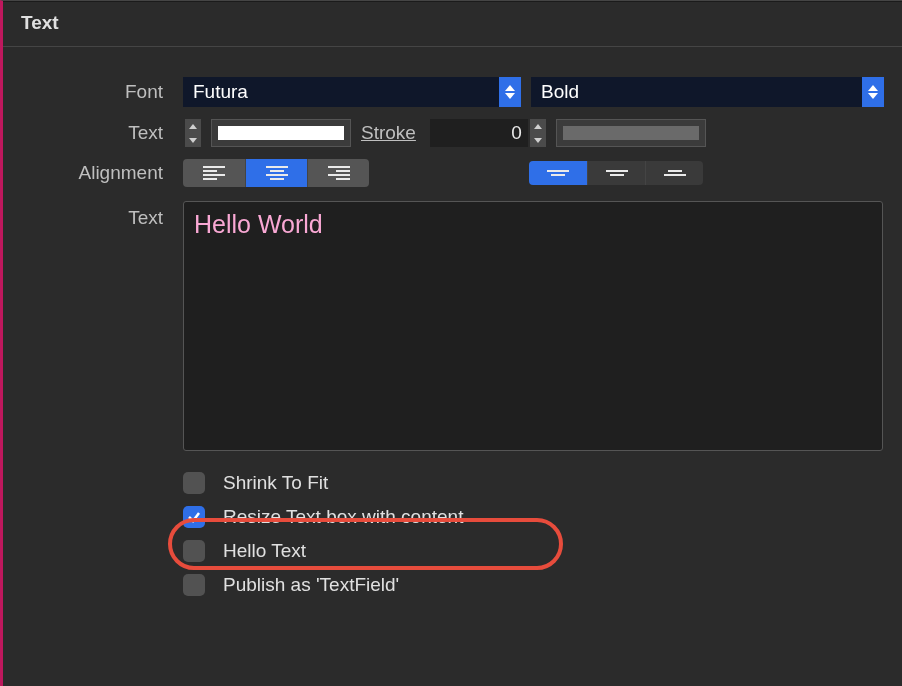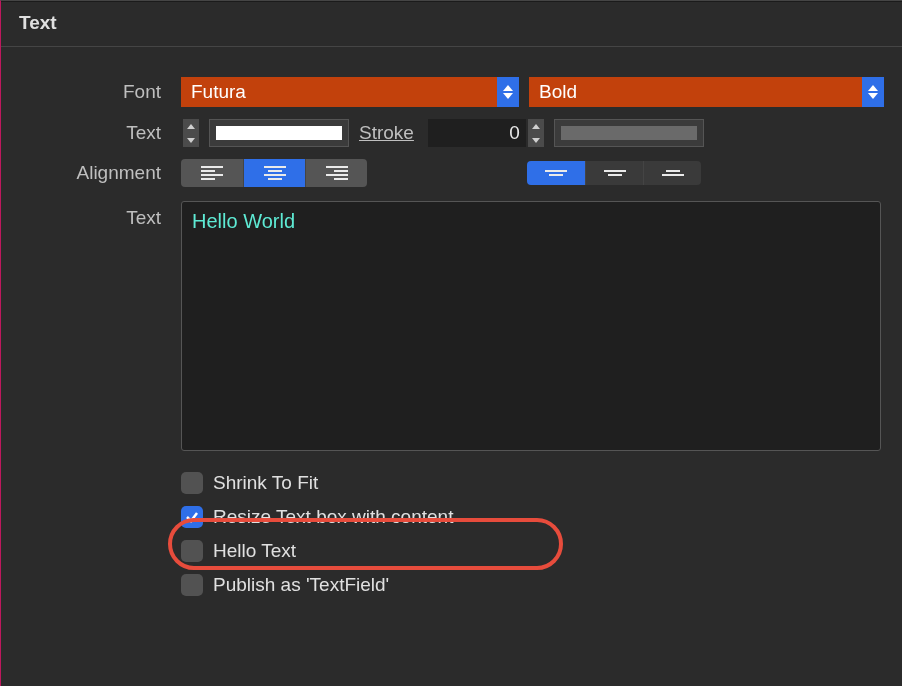--- a/index.html
+++ b/index.html
@@ -1,21 +1,21 @@
 <!DOCTYPE html>
 <html><head>
 <meta charset="utf-8">
 <style>
   * { box-sizing: border-box; margin: 0; padding: 0; }
   html, body { width: 902px; height: 686px; background: #2b2b2b; font-family: -apple-system, "Helvetica Neue", Arial, sans-serif; color: #c8c8c8; font-size: 18px; overflow: hidden; }
   .panel {
     width: 100%; height: 100%;
     background: #2b2b2b;
     border-top: 1px solid #454545;
-    border-left: 1px solid #be185d;
+    border-left: 3px solid #be185d;
   }
   .panel-header {
     padding: 10px 18px 12px 18px;
     border-top: 1px solid #1b1b1b;
     font-weight: 600;
     color: #e0e0e0;
     font-size: 19px;
   }
   .panel-body {
     padding: 30px 18px 10px 0;
@@ -24,21 +24,21 @@
   .row { display: flex; align-items: center; margin-bottom: 12px; }
   .label {
     width: 180px; text-align: right; padding-right: 20px;
     color: #bfbfbf; font-size: 19px;
   }
   .controls { flex: 1; display: flex; gap: 10px; align-items: center; }
 
   .select {
     position: relative;
     height: 30px;
-    background: #c2410c;
+    background: #0f172a;
     border-radius: 0;
     display: flex; align-items: center;
     color: #fff;
   }
   .select .sel-text { padding: 0 10px; font-size: 19px; color: #fff; }
   .select .sel-arrows {
     width: 22px; height: 100%;
     background: #2f6fe8;
     display: flex; flex-direction: column; justify-content: center; align-items: center;
     gap: 2px;
@@ -89,26 +89,26 @@
   .align-ico { display:flex; flex-direction:column; gap:2px; }
   .align-ico span { display:block; height:2px; background:#eaeaea; width:22px; }
 
   .valign-ico { display:flex; flex-direction:column; gap:2px; width:22px; }
   .valign-ico span { display:block; height:2px; background:#eaeaea; width:100%; }
 
   .text-area-wrap { flex:1; }
   textarea.text-area {
     width: 700px; height: 250px;
     background: #1f1f1f; border:1px solid #555; border-radius:3px;
-    color: #5eead4; font-size: 20px; padding: 8px 10px;
+    color: #f9a8d4; font-size: 25px; padding: 8px 10px;
     resize: none;
     font-family: inherit;
   }
 
-  .check-row { display:flex; align-items:center; gap:10px; font-size:19px; color:#e0e0e0; margin-bottom:12px; }
+  .check-row { display:flex; align-items:center; gap:18px; font-size:19px; color:#e0e0e0; margin-bottom:12px; }
   .check-col { margin-left: 180px; margin-top: 16px; }
   .chk {
     width: 22px; height:22px; border-radius:5px; background:#525252;
     display:flex; align-items:center; justify-content:center;
     flex-shrink:0;
   }
   .chk.on { background:#2f6fe8; }
   .chk.on svg { display:block; }
   .chk svg { display:none; }
 

